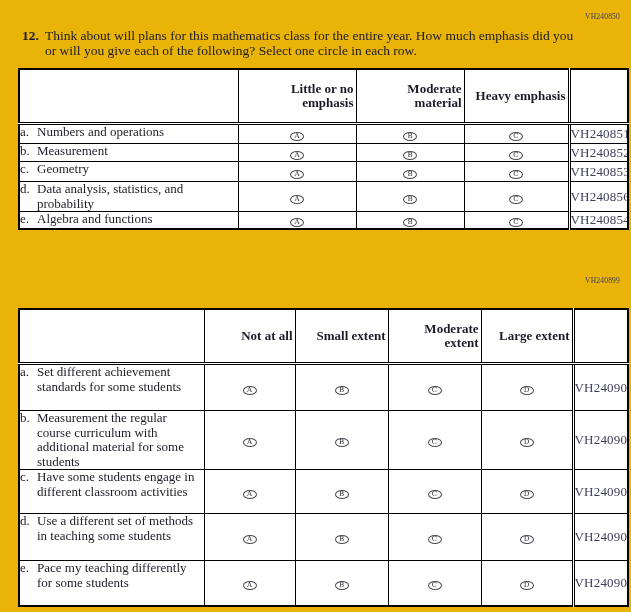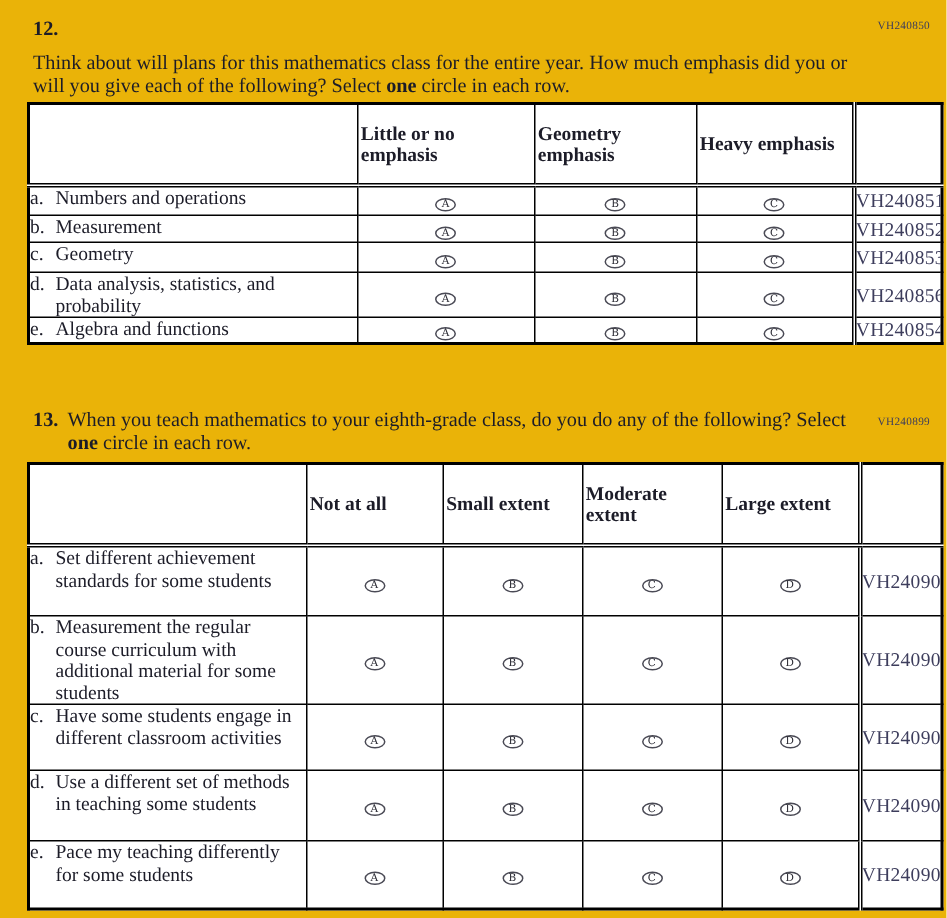--- a/index.html
+++ b/index.html
@@ -22,46 +22,46 @@
   #q12-code{top:12px;}
   #q13-code{top:276px;}
   .question{
     position:absolute;
     left:22px;
     width:552px;
     display:flex;
     font-size:13.5px;
     line-height:15px;
   }
-  #q12-question{top:11px;flex-direction:column;}
+  #q12-question{top:28px;}
   #q13-question{top:272px;}
   .qnum{font-weight:bold;width:23px;flex:0 0 23px;}
   .qbody{flex:1;}
-  .qbody b{font-weight:bold;}
+  .qbody b{font-weight:normal;}
 
   table.qtable{
     position:absolute;
     left:18px;
     border-collapse:collapse;
     table-layout:fixed;
     background:#fff;
   }
   #t12{top:68px;width:609px;}
   #t13{top:308px;width:609px;}
   table.qtable td,table.qtable th{
     border:1.5px solid #000;
     font-size:13px;
     padding:0;
     overflow:hidden;
   }
   table.qtable{border:2.5px solid #000;}
   table.qtable thead th{
     border-bottom:3.5px double #000;
     font-weight:bold;
-    text-align:left;
+    text-align:right;
     vertical-align:middle;
     line-height:14px;
     padding:12px 2px;
     margin-left:10px;
   }
   table.qtable td.code-cell, table.qtable th.code-cell{
     border-left:3.5px double #000;
   }
   td.label-cell{
     vertical-align:top;
@@ -120,21 +120,21 @@
       <col style="width:219px">
         <col style="width:118px">
         <col style="width:108px">
         <col style="width:105px">
         <col style="width:59px">
     </colgroup>
     <thead>
       <tr>
         <th></th>
         <th>Little or no emphasis</th>
-        <th>Geometry emphasis</th>
+        <th>Moderate material</th>
         <th>Heavy emphasis</th>
         <th class="code-cell"></th>
       </tr>
     </thead>
     <tbody>
       <tr>
         <td class="label-cell">
             <span class="label-wrap">
               <span class="row-letter">a.</span>
               <span class="row-text">Numbers and operations</span>
@@ -191,24 +191,20 @@
         <td class="opt-cell"><span class="oval">A</span></td>
         <td class="opt-cell"><span class="oval">B</span></td>
         <td class="opt-cell"><span class="oval">C</span></td>
         <td class="code-cell">VH240854</td>
       </tr>
     </tbody>
   </table>
 
   <div class="qcode" id="q13-code">VH240899</div>
 
-  <div class="question" id="q13-question">
-    <span class="qnum">13.</span>
-    <span class="qbody"><span>When you teach mathematics to your eighth-grade class, do you do any of the following? Select </span><b>one</b><span> circle in each row.</span></span>
-  </div>
 
   <table class="qtable" id="t13">
     <colgroup>
       <col style="width:185px">
         <col style="width:91px">
         <col style="width:93px">
         <col style="width:93px">
         <col style="width:92px">
         <col style="width:55px">
     </colgroup>

